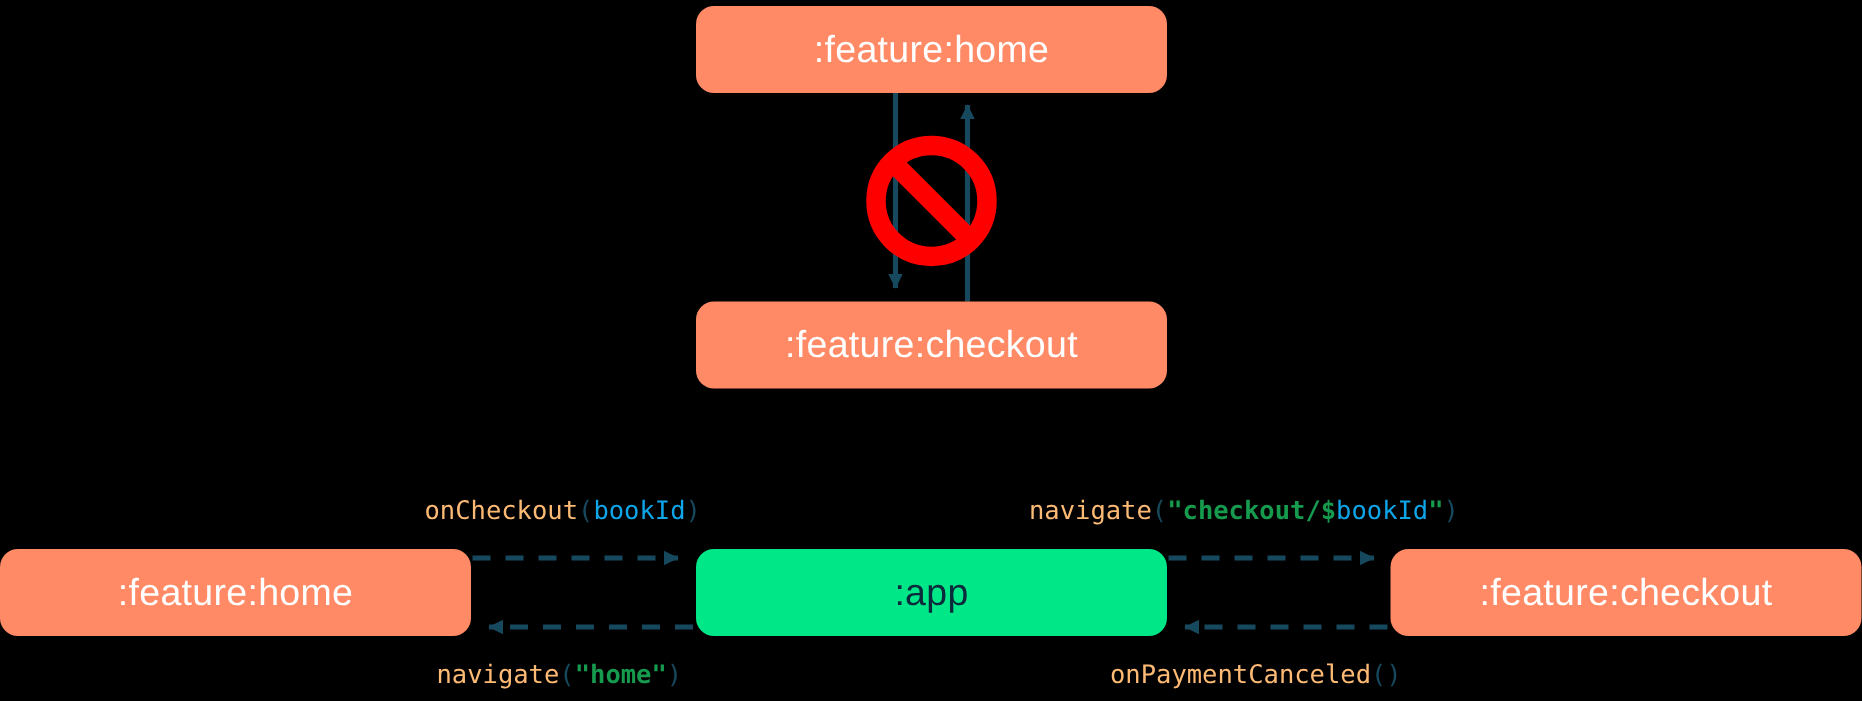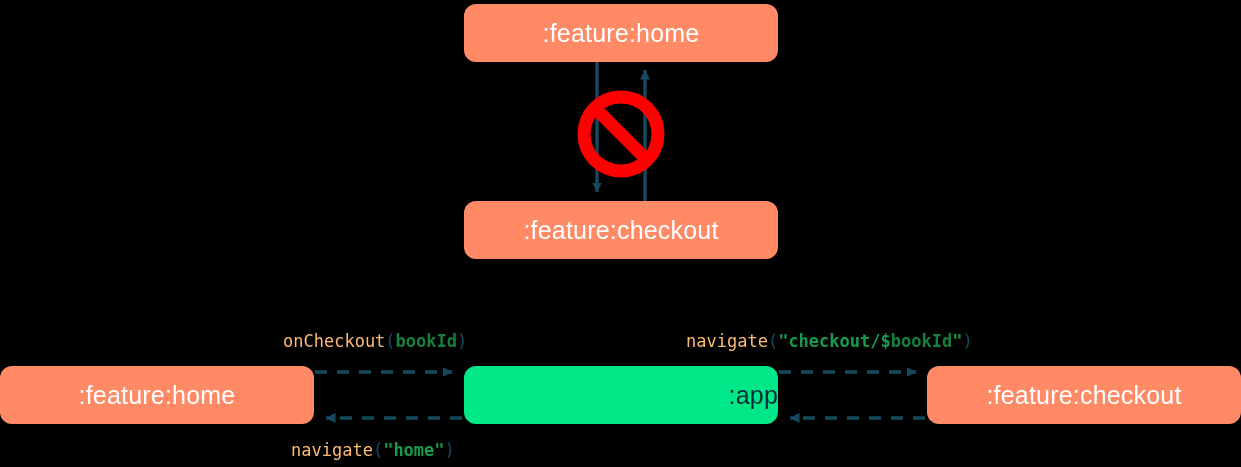--- a/index.html
+++ b/index.html
@@ -39,41 +39,41 @@
     background: #00E787;
     color: #0B2B3C;
   }
 
   
   #node-home-top   { left: 464px; top: 4px;   width: 314px; height: 58px; }
   #node-checkout-top { left: 464px; top: 201px; width: 314px; height: 58px; }
 
   
   #node-home-bottom     { left: 0px;   top: 366px; width: 314px; height: 58px; }
-  #node-app             { left: 464px; top: 366px; width: 314px; height: 58px; justify-content: flex-end; }
+  #node-app             { left: 464px; top: 366px; width: 314px; height: 58px; }
   #node-checkout-bottom { left: 927px; top: 366px; width: 314px; height: 58px; }
 
   svg.edges {
     position: absolute;
     left: 0; top: 0;
     width: 1241px;
     height: 467px;
     overflow: visible;
     pointer-events: none;
   }
 
   .edge-label {
     position: absolute;
     font-family: "DejaVu Sans Mono", monospace;
     font-size: 17px;
     white-space: pre;
     letter-spacing: 0px;
   }
   .tok-fn   { color: #fdba74; }
-  .tok-id   { color: #15803d; font-weight: bold; }
+  .tok-id   { color: #0ea5e9; font-weight: normal; }
   .tok-str  { color: #159A4E; font-weight: bold; }
   .tok-punct{ color: #17495E; }
 
   #label-oncheckout   { left: 283px; top: 331px; }
   #label-navigate-co  { left: 686px; top: 331px; }
   #label-navigate-home{ left: 291px; top: 440px; }
   #label-oncancel     { left: 740px; top: 440px; }
 
   .noentry {
     position: absolute;
@@ -146,14 +146,15 @@
   <div class="node orange" id="node-checkout-bottom">
     <span>:feature:checkout</span>
   </div>
 
   <div class="edge-label" id="label-oncheckout"><span class="tok-fn">onCheckout</span><span class="tok-punct">(</span><span class="tok-id">bookId</span><span class="tok-punct">)</span></div>
 
   <div class="edge-label" id="label-navigate-co"><span class="tok-fn">navigate</span><span class="tok-punct">(</span><span class="tok-str">"checkout/$</span><span class="tok-id">bookId</span><span class="tok-str">"</span><span class="tok-punct">)</span></div>
 
   <div class="edge-label" id="label-navigate-home"><span class="tok-fn">navigate</span><span class="tok-punct">(</span><span class="tok-str">"home"</span><span class="tok-punct">)</span></div>
 
+  <div class="edge-label" id="label-oncancel"><span class="tok-fn">onPaymentCanceled</span><span class="tok-punct">()</span></div>
 
 </div>
 
 </body></html>

